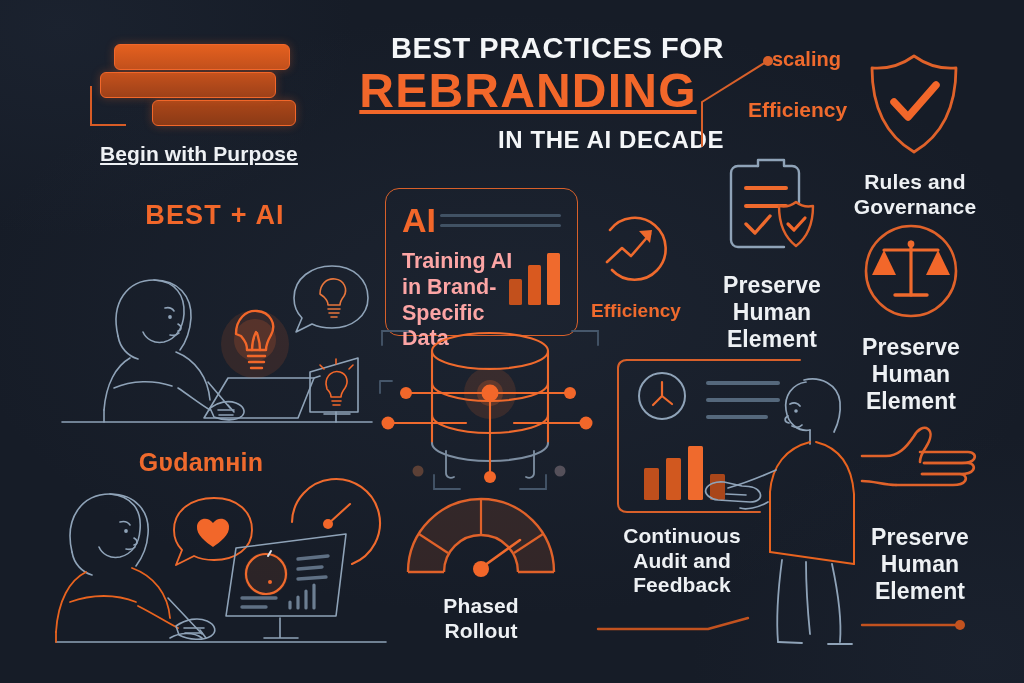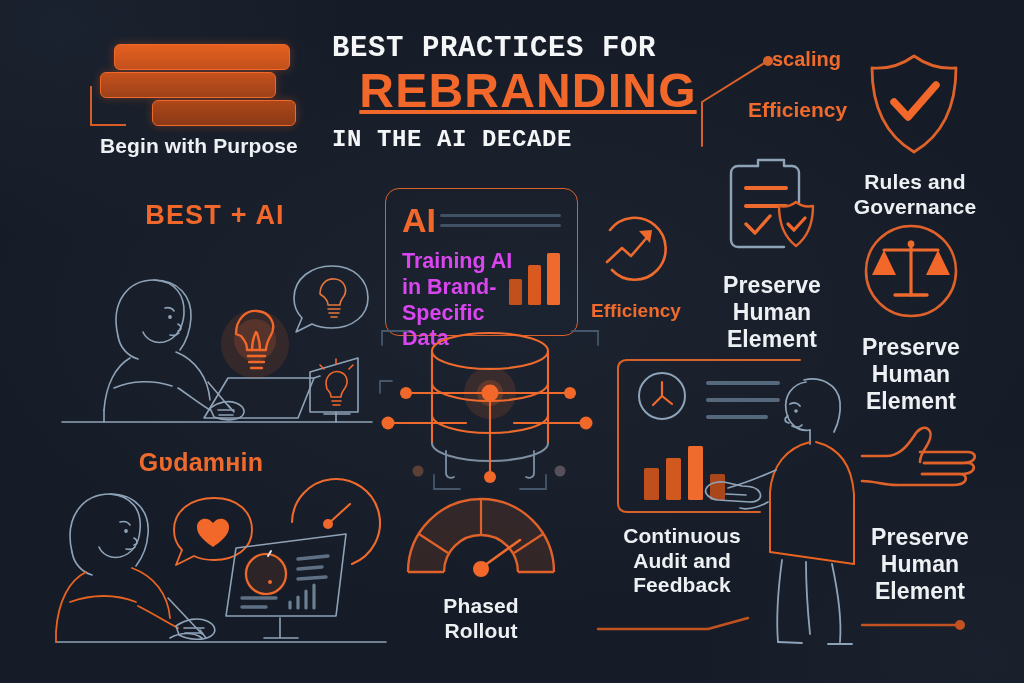--- a/index.html
+++ b/index.html
@@ -20,37 +20,37 @@
     content:""; position:absolute; inset:0;
     background:
       radial-gradient(760px 420px at 50% 46%, rgba(60,74,96,.16), rgba(0,0,0,0) 72%),
       radial-gradient(420px 300px at 6% 4%, rgba(46,58,78,.20), rgba(0,0,0,0) 70%),
       radial-gradient(420px 320px at 96% 96%, rgba(46,58,78,.16), rgba(0,0,0,0) 70%);
     pointer-events:none; z-index:0;
   }
   .lyr { position:absolute; z-index:2; }
 
   
-  .t-h1, .t-h2, .t-h3 { color:#f4f6f8; font-weight:700; letter-spacing:.6px; text-align:left;font-family:Liberation Mono, monospace; }
+  .t-h1, .t-h2, .t-h3 { color:#f4f6f8; font-weight:700; letter-spacing:.6px; text-align:right; }
   .t-h1 { font-size:29px; }
   .t-brand {
     font-size:48px; font-weight:700; color:#f2672a;
     letter-spacing:1.2px; text-align:center; line-height:1;
   }
   .t-h3 { font-size:24px; }
   .cap {
     color:#eef1f4; font-size:21px; font-weight:700;
     text-align:center; line-height:1.17; letter-spacing:.1px;
   }
   .cap-sm { font-size:23px; }
   .lbl-orange { color:#ef6a2d; font-weight:700; text-align:center; }
   .t-section { color:#f2672a; font-size:27px; font-weight:700; letter-spacing:1.2px; text-align:center; }
   .t-garble { color:#ef6a2d; font-size:25px; font-weight:700; letter-spacing:.2px; text-align:center; }
   .t-ai { color:#f2672a; font-size:34px; font-weight:700; line-height:1; }
-  .t-card { color:#d946ef; font-size:21.5px; font-weight:700; line-height:1.2; }
+  .t-card { color:#fca5a5; font-size:21.5px; font-weight:700; line-height:1.2; }
 
   
   .bar-stack { position:relative; width:200px; height:84px; }
   .bar-stack .bar {
     position:absolute; height:26px; border-radius:6px;
     border:1.6px solid #f2672a;
     box-shadow:0 0 10px rgba(242,103,42,.30);
   }
   .bar-a { top:0;  left:14px; width:176px;
            background:linear-gradient(180deg,#e4601f 0%,#c2501c 100%); }
@@ -76,21 +76,21 @@
     <div class="t-h3" style="margin-top:11px;">IN THE AI DECADE</div>
   </div>
 
   <div class="lyr" style="left:100px; top:44px;">
     <div class="bar-stack">
       <div class="bracket"></div>
       <div class="bar bar-c"></div>
       <div class="bar bar-b"></div>
       <div class="bar bar-a"></div>
     </div>
-    <div class="cap" style="width:250px; margin-left:-26px; margin-top:6px;">Begin with Purpose</div>
+    <div class="cap" style="width:250px; margin-left:-26px; margin-top:14px;text-decoration:underline;">Begin with Purpose</div>
   </div>
 
   <div class="lyr" style="left:60px; top:200px; width:310px;">
     <div class="t-section">BEST + AI</div>
   </div>
 
   <div class="lyr" style="left:58px; top:240px;">
     <svg class="svgw" width="318" height="190" viewBox="0 0 318 190" fill="none" stroke="#8fa3b8" stroke-width="1.6" stroke-linecap="round" stroke-linejoin="round">
 
       <line x1="4" y1="182" x2="314" y2="182"></line>

